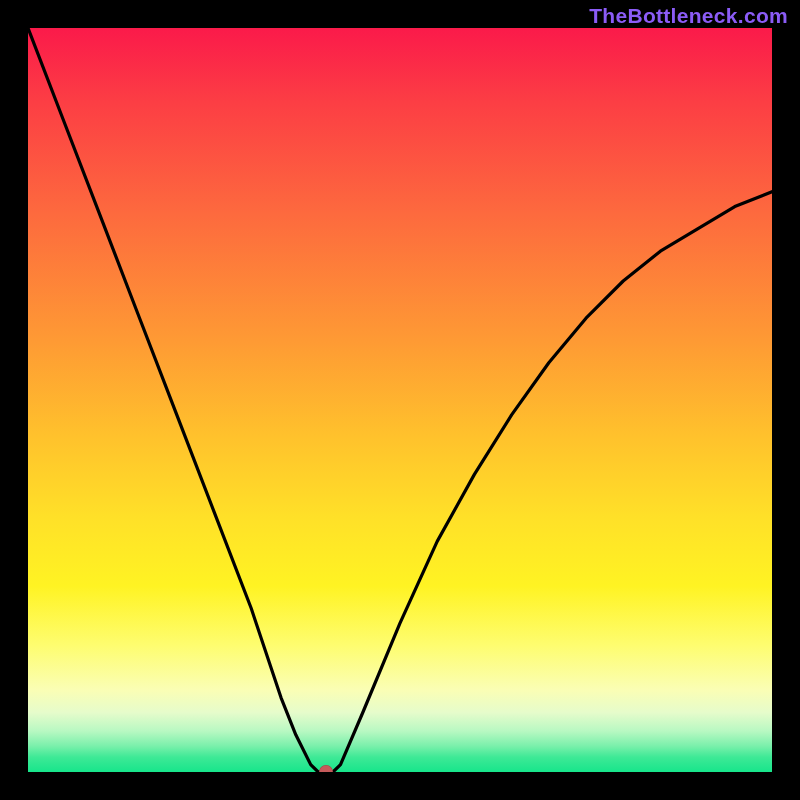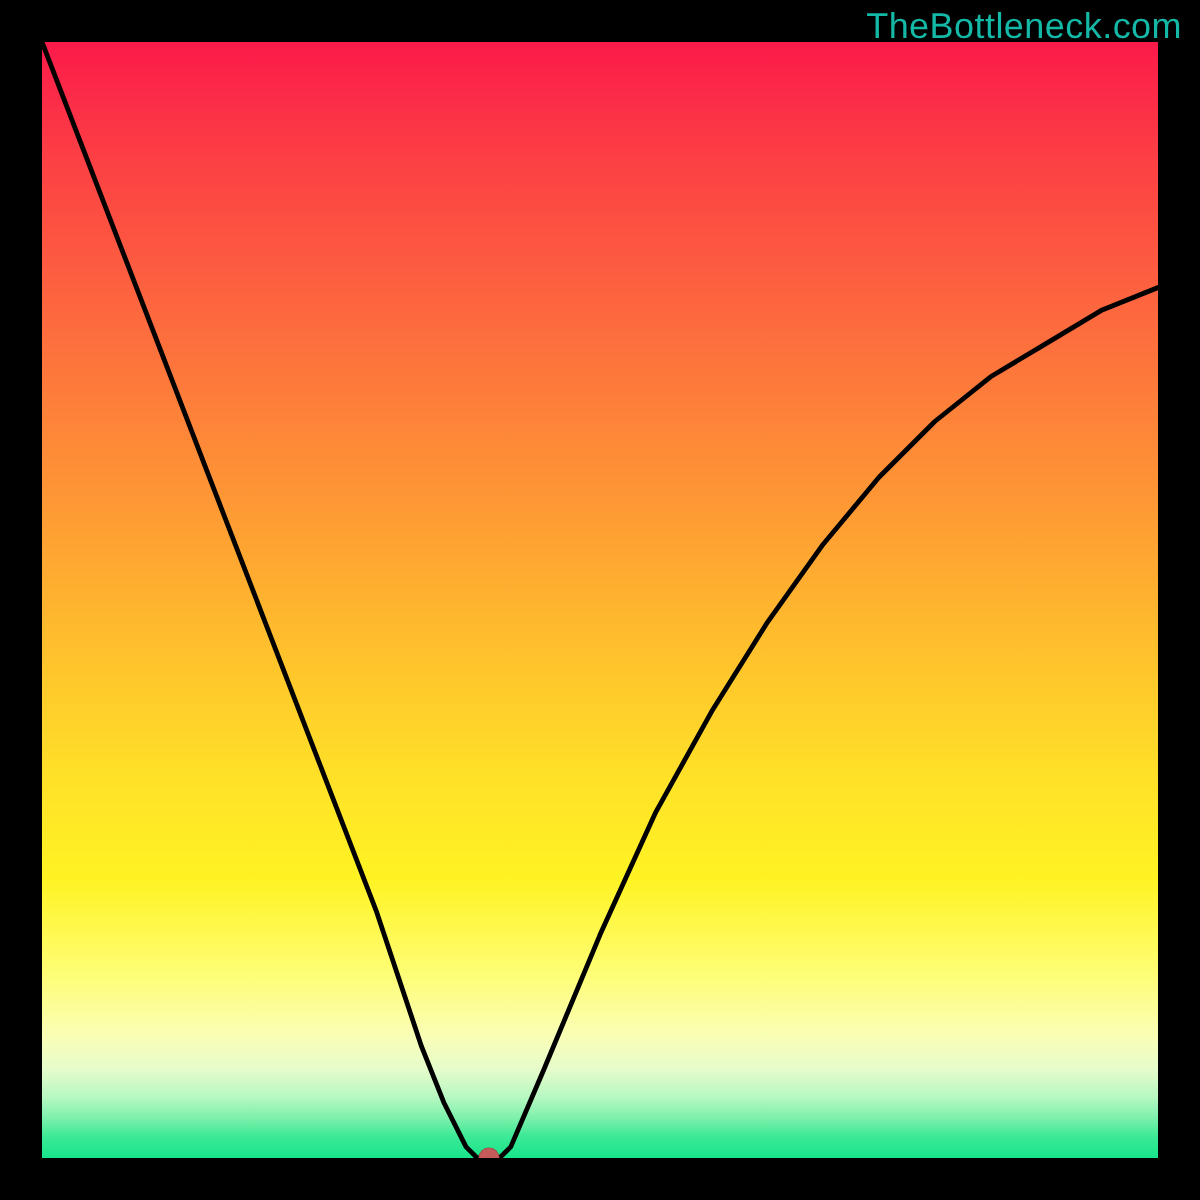--- a/index.html
+++ b/index.html
@@ -14,23 +14,23 @@
   .frame {
     position: relative;
     width: 800px;
     height: 800px;
     background: #000;
   }
   .watermark {
     position: absolute;
     top: 4px;
     right: 12px;
-    color: #14b8a6;
-    font-size: 24px;
-    font-weight: 400;
+    color: #8b5cf6;
+    font-size: 21px;
+    font-weight: 700;
     letter-spacing: 0.3px;
     font-family: Arial, sans-serif;
   }
   .plot-area {
     position: absolute;
     left: 28px;
     top: 28px;
     width: 744px;
     height: 744px;
     overflow: hidden;

